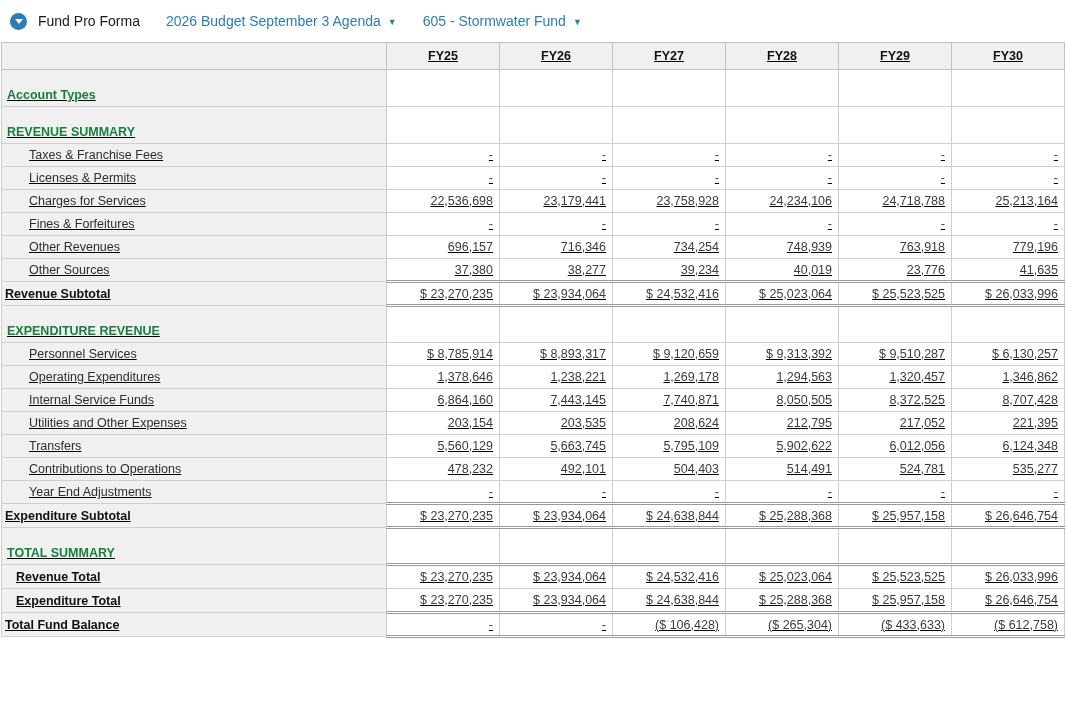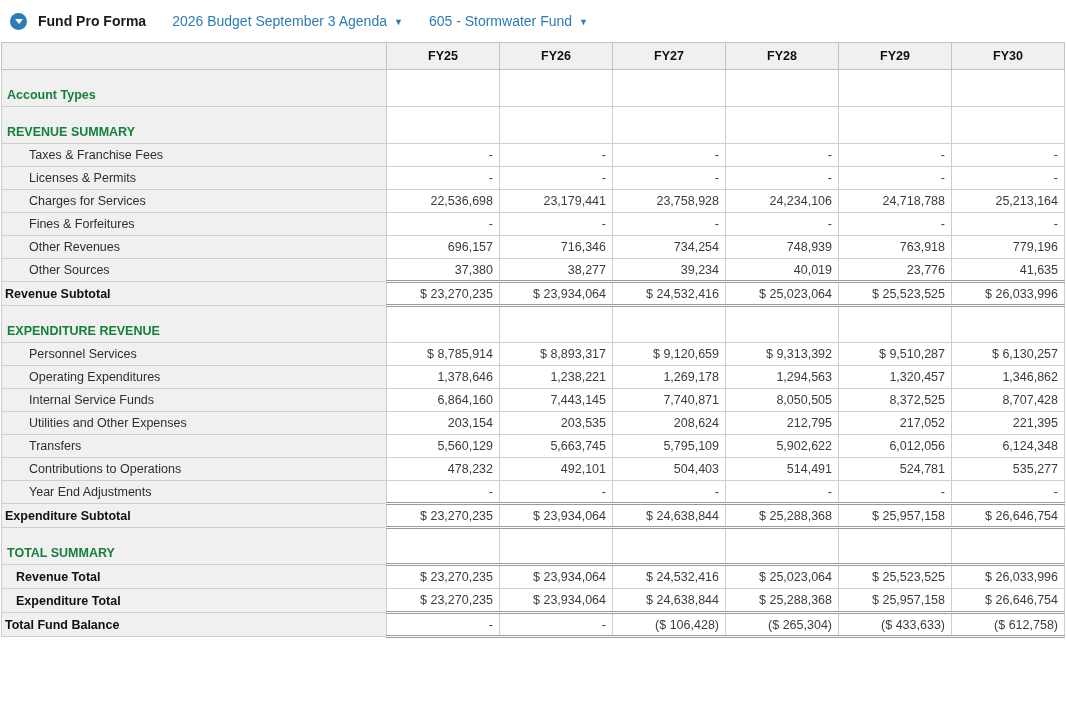--- a/index.html
+++ b/index.html
@@ -27,21 +27,21 @@
     flex: 0 0 auto;
   }
   .collapse-btn .tri {
     width: 0; height: 0;
     border-left: 4px solid transparent;
     border-right: 4px solid transparent;
     border-top: 5px solid #ffffff;
     margin-top: 1px;
   }
   .page-title {
-    font-weight: bold;
+    font-weight: normal;
     font-size: 14px;
     color: #1a1a1a;
     margin-left: 11px;
     white-space: nowrap;
   }
   .dd {
     color: #2d7cb5;
     font-size: 14px;
     margin-left: 26px;
     cursor: pointer;
@@ -55,20 +55,21 @@
     position: relative;
     top: 1px;
   }
   
   table.proforma {
     border-collapse: collapse;
     table-layout: fixed;
     width: 1063px;
     font-size: 12.5px;
     margin-left: 1px;
+    text-decoration: underline;
   }
   .proforma th, .proforma td {
     border: 1px solid #cfcfcf;
     padding: 0 6px;
     overflow: hidden;
     white-space: nowrap;
   }
   .proforma thead th {
     background: #f0f0f0;
     border-color: #c2c2c2;

